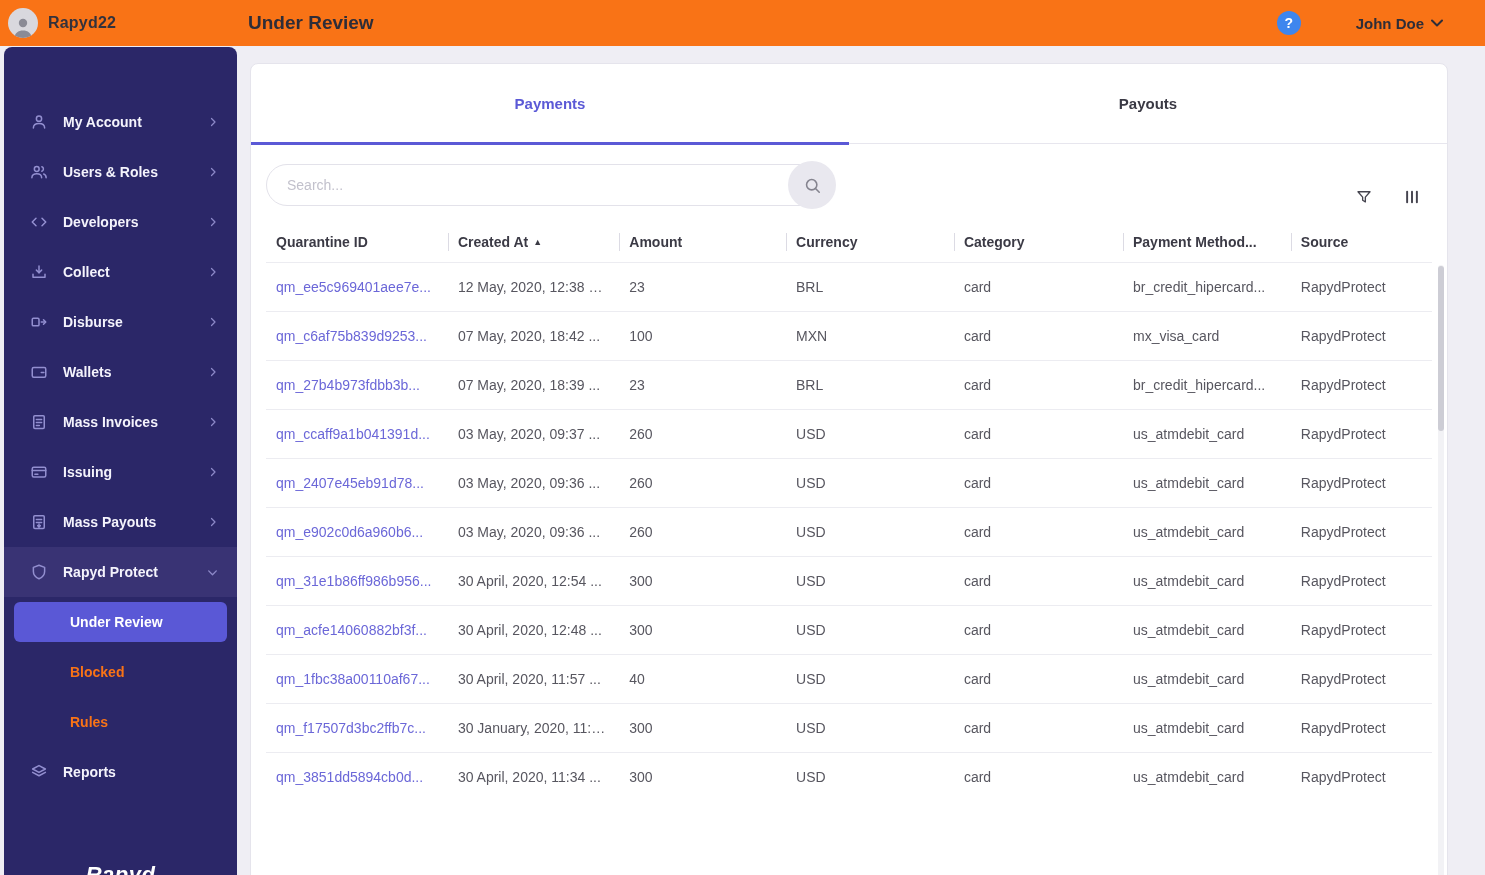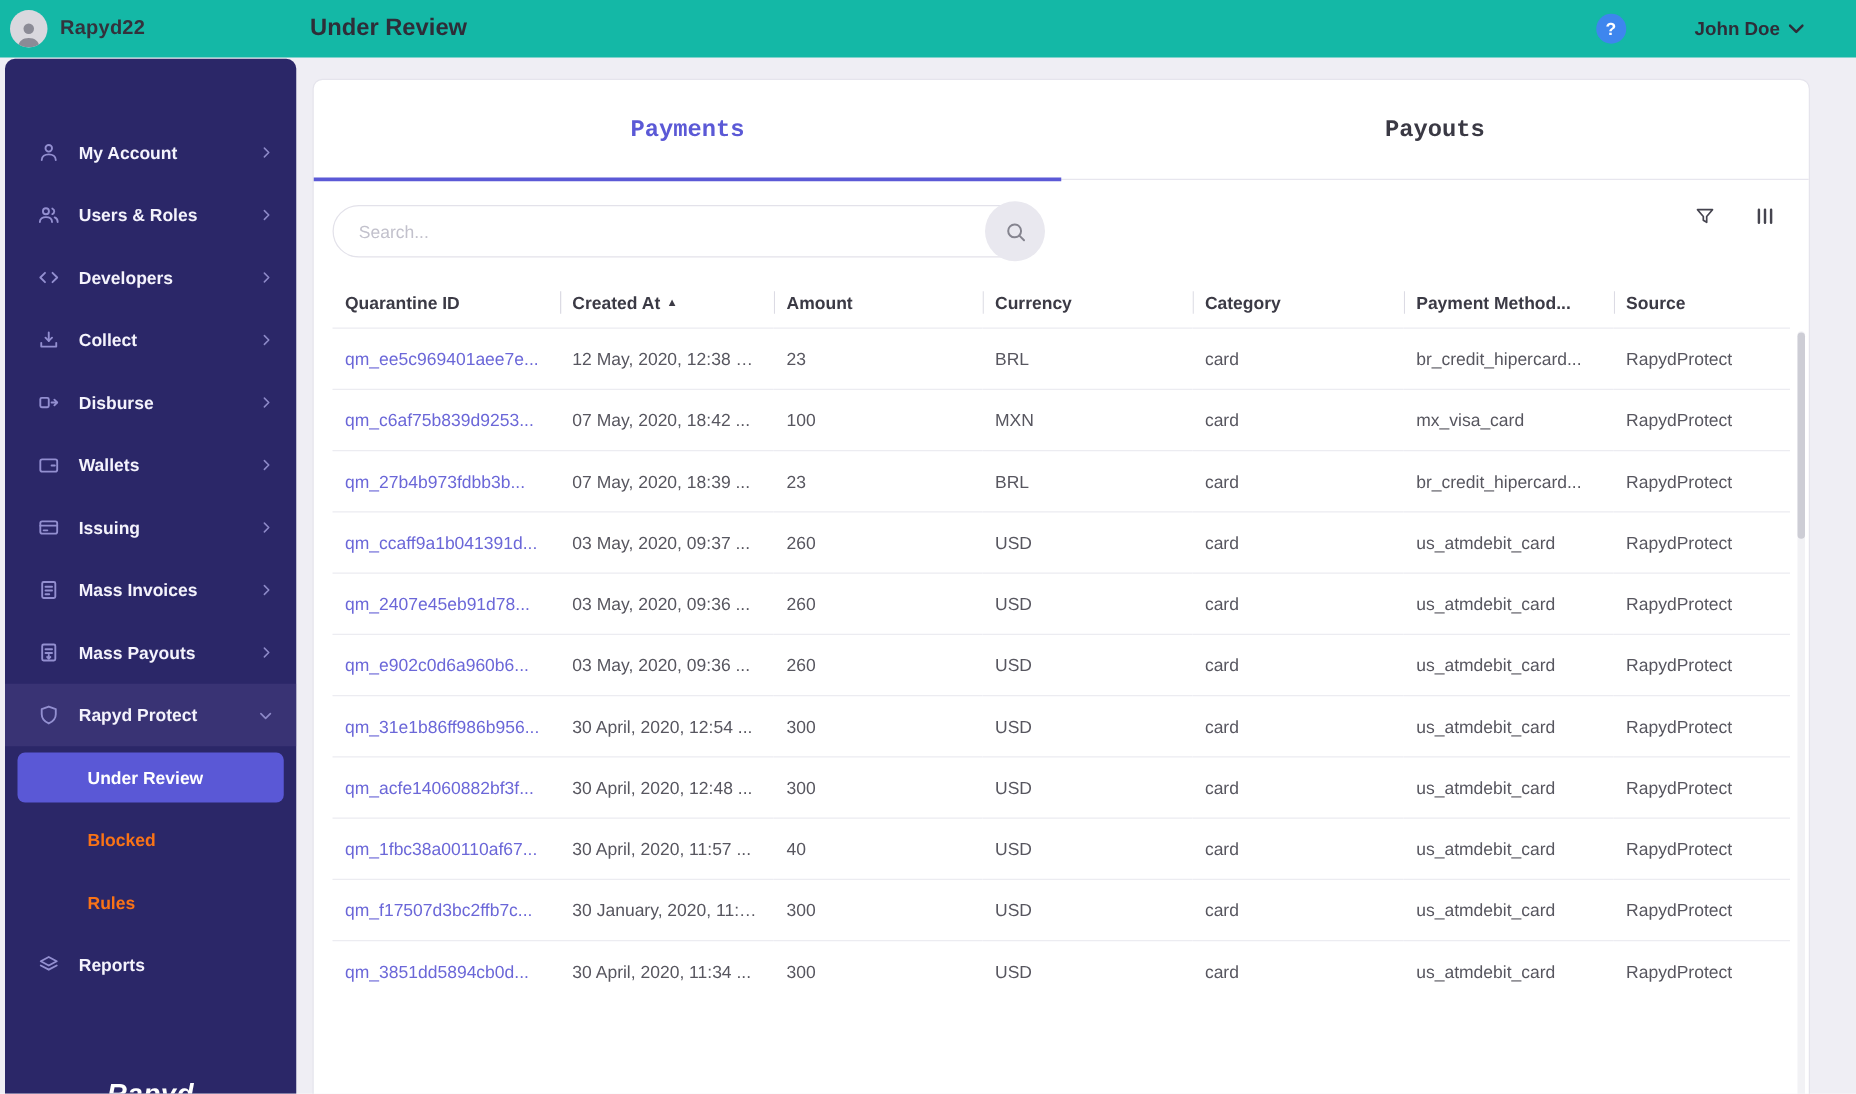--- a/index.html
+++ b/index.html
@@ -8,21 +8,21 @@
     font-family: "Liberation Sans", sans-serif;
     background: #efeef4;
     overflow: hidden;
     position: relative;
     color: #34333d;
   }
 
   
   .topbar {
     position: absolute; top: 0; left: 0; right: 0; height: 46px;
-    background: #14b8a6;
+    background: #f97316;
     display: flex; align-items: center;
   }
   .brand { width: 248px; display: flex; align-items: center; gap: 10px; padding-left: 8px; flex-shrink: 0; }
   .avatar {
     width: 30px; height: 30px; border-radius: 50%;
     background: #d9d8de; overflow: hidden;
     display: flex; align-items: flex-end; justify-content: center;
   }
   .brand-name { font-weight: bold; font-size: 16px; color: #33323c; letter-spacing: .2px; }
   .page-title { font-weight: bold; font-size: 19px; color: #2e2d38; }
@@ -63,28 +63,28 @@
   }
 
   
   .card {
     position: absolute; left: 250px; top: 63px; width: 1198px; height: 980px;
     background: #ffffff; border: 1px solid #e5e4ec; border-radius: 8px;
   }
   .tabs { display: flex; height: 80px; border-bottom: 1px solid #e7e6ee; }
   .tab {
     flex: 1; display: flex; align-items: center; justify-content: center;
-    font-size: 19px; font-weight: bold; color: #3a3944; cursor: pointer; position: relative; font-family: Liberation Mono, monospace;
+    font-size: 15px; font-weight: bold; color: #3a3944; cursor: pointer; position: relative;
   }
   .tab.active { color: #5b59d6; }
   .tab.active::after {
     content: ""; position: absolute; left: 0; right: 0; bottom: -2px; height: 3px; background: #5b59d6;
   }
 
-  .toolbar { display: flex; align-items: flex-start; padding: 20px 26px 18px 15px; }
+  .toolbar { display: flex; align-items: flex-end; padding: 20px 26px 18px 15px; }
   .search { position: relative; width: 568px; height: 42px; }
   .search input {
     width: 100%; height: 100%;
     border: 1px solid #e3e2ea; border-radius: 21px;
     padding: 0 62px 0 20px; font-size: 14px; color: #55545e;
     font-family: "Liberation Sans", sans-serif;
     outline: none; background: #fff;
   }
   .search input::placeholder { color: #c2c1cc; }
   .search-btn {
@@ -245,43 +245,43 @@
     <span class="nav-chev">
       <svg width="12" height="12" viewBox="0 0 24 24" fill="none" stroke="currentColor" stroke-width="2.5" stroke-linecap="round" stroke-linejoin="round">
           <path d="M9 5l7 7-7 7"></path>
         </svg>
     </span>
   </div>
 
   <div class="nav-item">
     <span class="nav-icon">
       <svg width="18" height="18" viewBox="0 0 24 24" fill="none" stroke="currentColor" stroke-width="2" stroke-linecap="round" stroke-linejoin="round">
-          <rect x="3" y="5.5" width="18" height="13" rx="2"></rect>
-          <path d="M3 10h18"></path>
-          <path d="M6.5 15h4"></path>
-        </svg>
-    </span>
-    <span>Issuing</span>
-    <span class="nav-chev">
-      <svg width="12" height="12" viewBox="0 0 24 24" fill="none" stroke="currentColor" stroke-width="2.5" stroke-linecap="round" stroke-linejoin="round">
-          <path d="M9 5l7 7-7 7"></path>
-        </svg>
-    </span>
-  </div>
-
-  <div class="nav-item">
-    <span class="nav-icon">
-      <svg width="18" height="18" viewBox="0 0 24 24" fill="none" stroke="currentColor" stroke-width="2" stroke-linecap="round" stroke-linejoin="round">
           <rect x="5" y="3.5" width="14" height="17" rx="1.5"></rect>
           <path d="M8.5 8.5h7"></path>
           <path d="M8.5 12.5h7"></path>
           <path d="M8.5 16.5h4"></path>
         </svg>
     </span>
     <span>Mass Invoices</span>
+    <span class="nav-chev">
+      <svg width="12" height="12" viewBox="0 0 24 24" fill="none" stroke="currentColor" stroke-width="2.5" stroke-linecap="round" stroke-linejoin="round">
+          <path d="M9 5l7 7-7 7"></path>
+        </svg>
+    </span>
+  </div>
+
+  <div class="nav-item">
+    <span class="nav-icon">
+      <svg width="18" height="18" viewBox="0 0 24 24" fill="none" stroke="currentColor" stroke-width="2" stroke-linecap="round" stroke-linejoin="round">
+          <rect x="3" y="5.5" width="18" height="13" rx="2"></rect>
+          <path d="M3 10h18"></path>
+          <path d="M6.5 15h4"></path>
+        </svg>
+    </span>
+    <span>Issuing</span>
     <span class="nav-chev">
       <svg width="12" height="12" viewBox="0 0 24 24" fill="none" stroke="currentColor" stroke-width="2.5" stroke-linecap="round" stroke-linejoin="round">
           <path d="M9 5l7 7-7 7"></path>
         </svg>
     </span>
   </div>
 
   <div class="nav-item">
     <span class="nav-icon">
       <svg width="18" height="18" viewBox="0 0 24 24" fill="none" stroke="currentColor" stroke-width="2" stroke-linecap="round" stroke-linejoin="round">

